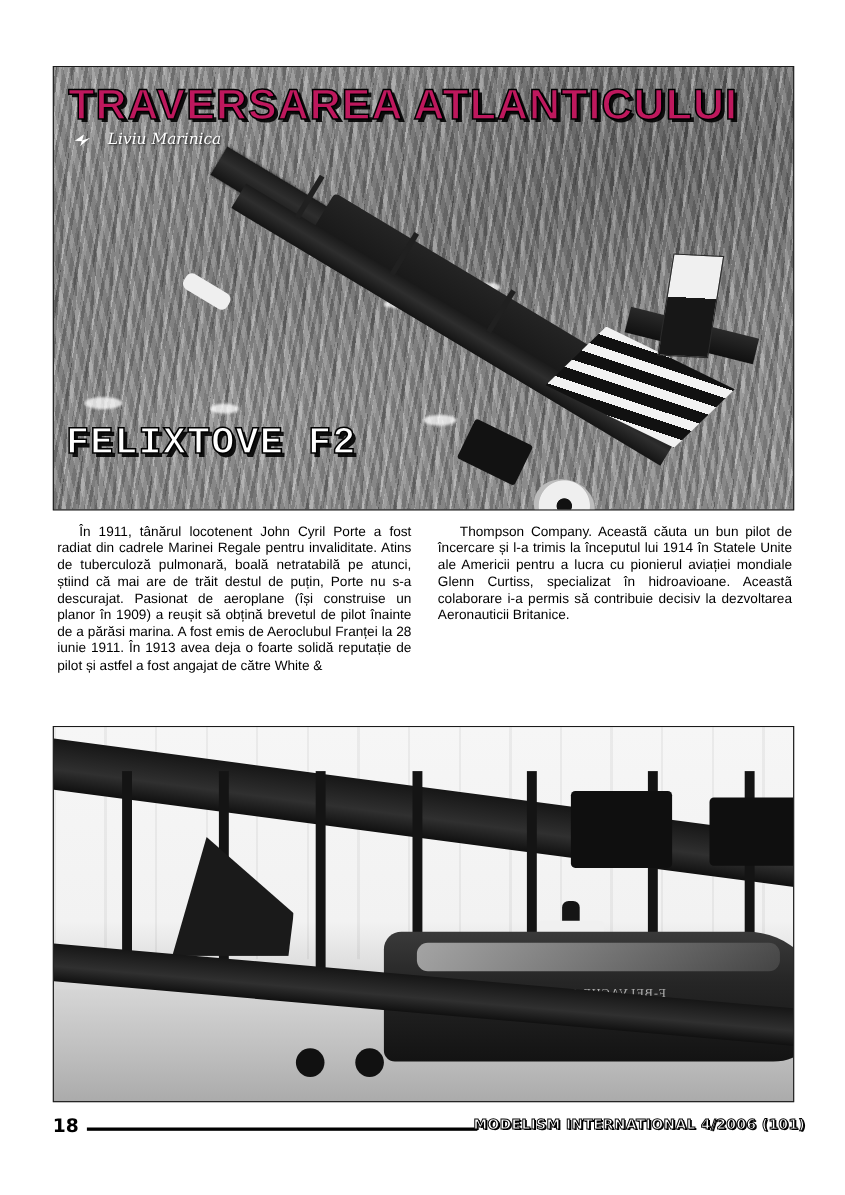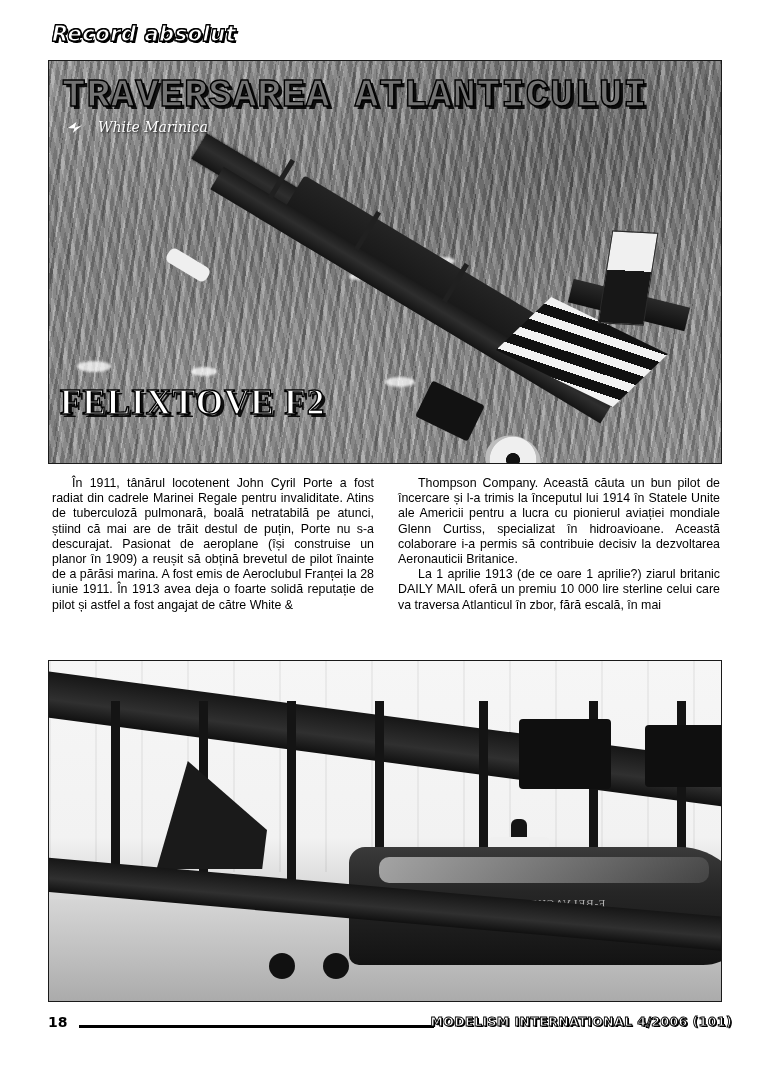--- a/index.html
+++ b/index.html
@@ -274,25 +274,25 @@
     transform: scaleX(-1);
     opacity: 0.85;
     white-space: nowrap;
   }
 
   
   .hero-title {
     position: absolute;
     left: 62px;
     top: 74px;
-    font-family: Liberation Mono, monospace;
+    font-family: Liberation Sans, sans-serif;
     font-weight: bold;
     font-size: 39px;
     letter-spacing: 1px;
-    color: #737373;
+    color: #be185d;
     -webkit-text-stroke: 1.4px #000;
     text-shadow: 3px 3px 0 rgba(0,0,0,0.9);
     white-space: nowrap;
   }
   .hero-byline {
     position: absolute;
     left: 98px;
     top: 119px;
     font-family: "DejaVu Serif", serif;
     font-style: italic;
@@ -308,21 +308,21 @@
     width: 14px;
     height: 11px;
     background: #fff;
     clip-path: polygon(0% 55%, 60% 0%, 48% 52%, 100% 30%, 34% 100%, 46% 58%);
     filter: drop-shadow(1px 1px 1px rgba(0,0,0,0.8));
   }
   .hero-subtitle {
     position: absolute;
     left: 60px;
     top: 383px;
-    font-family: Liberation Serif, serif;
+    font-family: Liberation Mono, monospace;
     font-weight: bold;
     font-size: 35px;
     letter-spacing: 1px;
     color: #ffffff;
     -webkit-text-stroke: 1.4px #000;
     text-shadow: 3px 3px 0 rgba(0,0,0,0.9);
     white-space: nowrap;
     text-align: right;
   }
 
@@ -355,21 +355,21 @@
     left: 48px;
     top: 1014px;
     width: 684px;
     height: 26px;
   }
   .page-number {
     position: absolute;
     left: 0;
     top: 0;
     font-family: "DejaVu Sans", sans-serif;
-    font-size: 14px;
+    font-size: 17px;
     font-weight: bold;
     color: #000;
     text-align: center;
   }
   .footer-rule {
     position: absolute;
     left: 31px;
     top: 11px;
     width: 355px;
     height: 3px;
@@ -387,21 +387,20 @@
     -webkit-text-stroke: 0.9px #000;
     text-shadow: 1.4px 1.4px 0 #000;
     white-space: nowrap;
   }
 </style>
 </head>
 <body>
 
 <div class="page">
 
-  <div class="kicker">Record absolut</div>
 
   <div class="photo" id="photo-top">
     <div class="sea"></div>
 
     <div class="foam" style="left:28px; top:300px; width:34px; height:11px;"></div>
     <div class="foam" style="left:142px; top:306px; width:26px; height:9px;"></div>
     <div class="foam" style="left:336px; top:316px; width:30px; height:10px;"></div>
     <div class="foam" style="left:386px; top:196px; width:20px; height:8px;"></div>
     <div class="foam" style="left:300px; top:212px; width:16px; height:7px;"></div>
 
@@ -418,30 +417,29 @@
     <div class="stripes"></div>
     <div class="tail-plane"></div>
     <div class="tail-fin"></div>
     <div class="wingtip-float"></div>
 
     <div style="position:absolute; left:14px; top:14px; right:14px; height:50px;"></div>
   </div>
 
   <div class="hero-title">TRAVERSAREA ATLANTICULUI</div>
   <div class="byline-mark"></div>
-  <div class="hero-byline">White Marinica</div>
+  <div class="hero-byline">Liviu Marinica</div>
   <div class="hero-subtitle">FELIXTOVE  F2</div>
 
   <div class="columns">
     <div class="col">
       <p>În 1911, tânărul locotenent John Cyril Porte a fost radiat din cadrele Marinei Regale pentru invaliditate. Atins de tuberculoză pulmonară, boală netratabilă pe atunci, știind că mai are de trăit destul de puțin, Porte nu s-a descurajat. Pasionat de aeroplane (își construise un planor în 1909) a reușit să obțină brevetul de pilot înainte de a părăsi marina. A fost emis de Aeroclubul Franței la 28 iunie 1911. În 1913 avea deja o foarte solidă reputație de pilot și astfel a fost angajat de către White &amp;</p>
     </div>
     <div class="col">
       <p>Thompson Company. Aceastã căuta un bun pilot de încercare și l-a trimis la începutul lui 1914 în Statele Unite ale Americii pentru a lucra cu pionierul aviației mondiale Glenn Curtiss, specializat în hidroavioane. Aceastã colaborare i-a permis să contribuie decisiv la dezvoltarea Aeronauticii Britanice.</p>
-      <p>La 1 aprilie 1913 (de ce oare 1 aprilie?) ziarul britanic DAILY MAIL oferă un premiu 10 000 lire sterline celui care va traversa Atlanticul în zbor, fără escală, în mai</p>
     </div>
   </div>
 
   <div class="photo" id="photo-bottom">
     <div class="hangar"></div>
     <div class="hangar-back"></div>
     <div class="hangar-floor"></div>
 
     <div class="bp-wing bp-upper-wing"></div>
 

